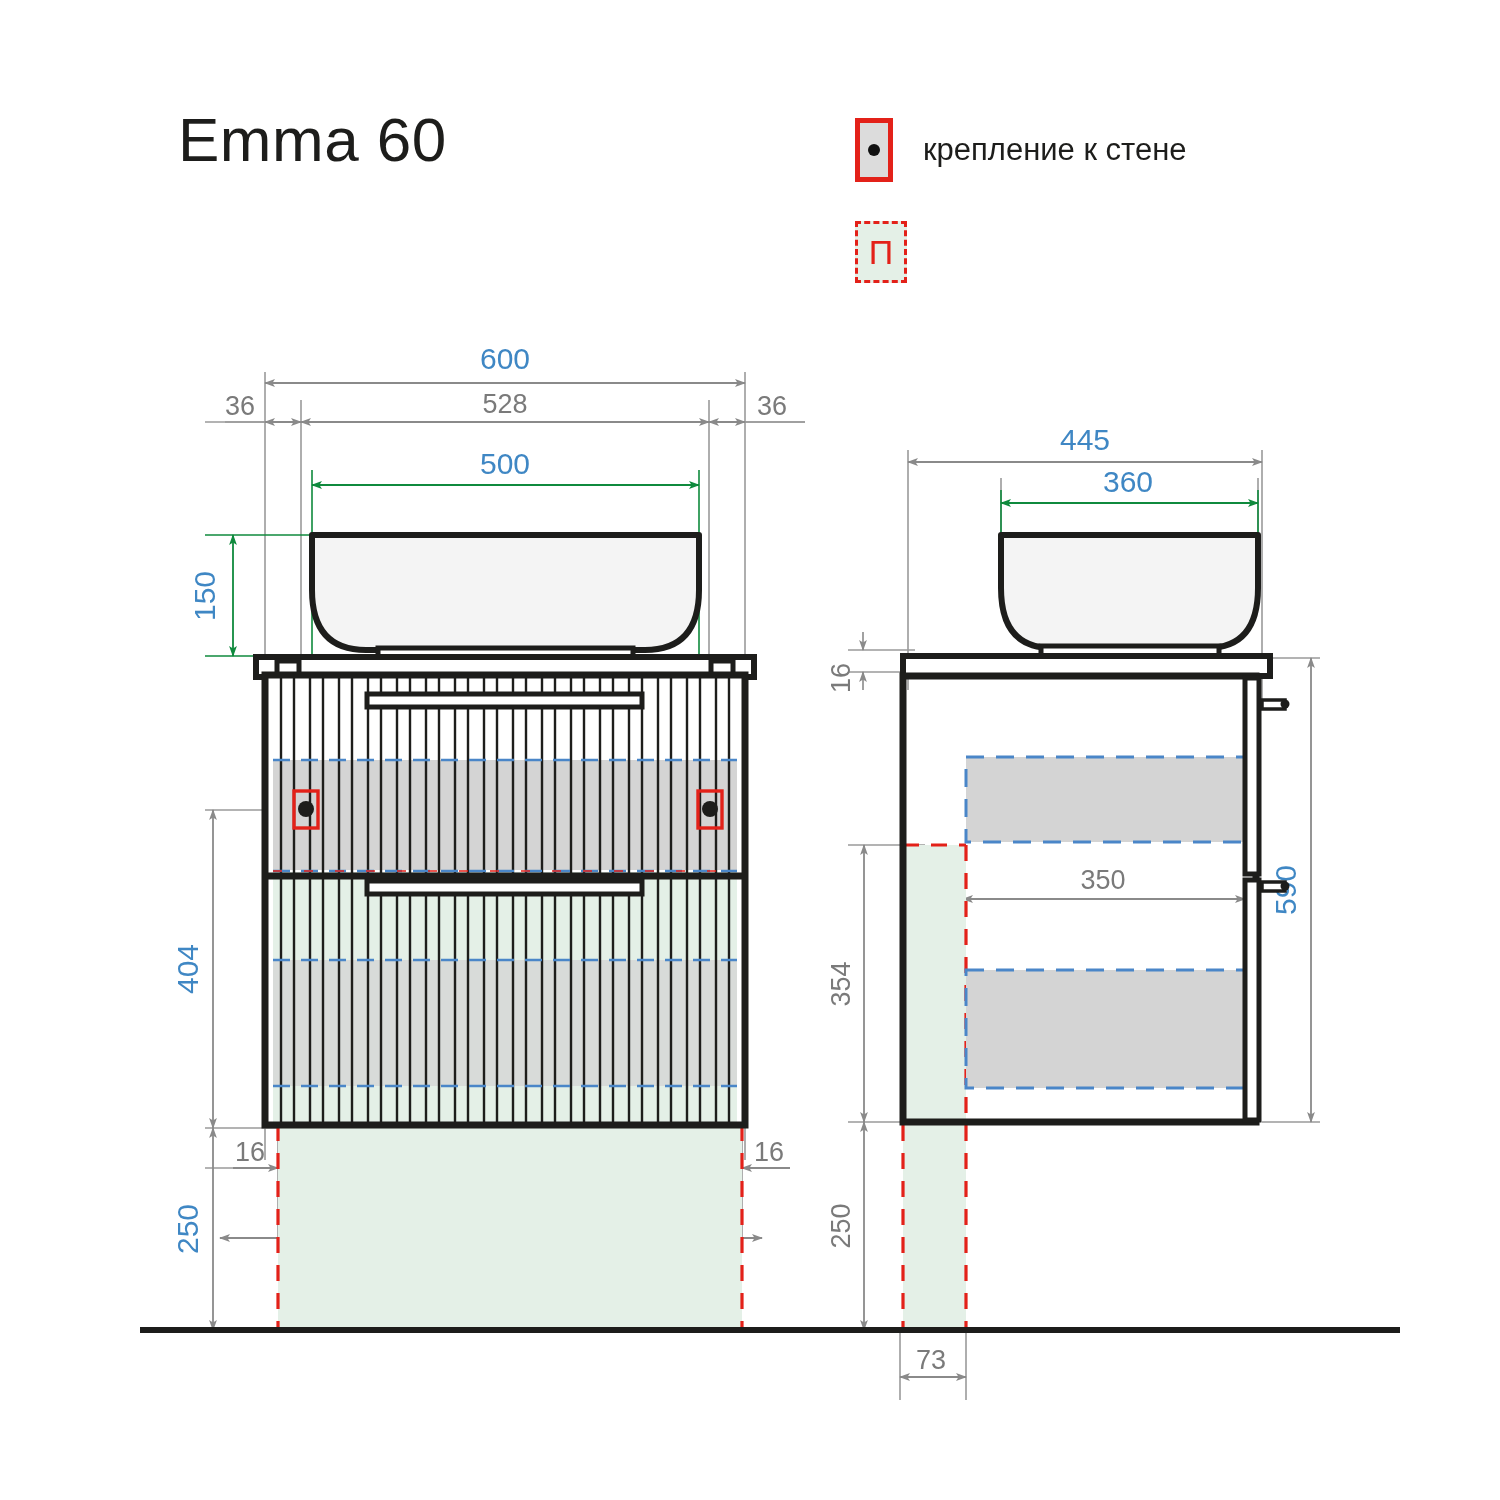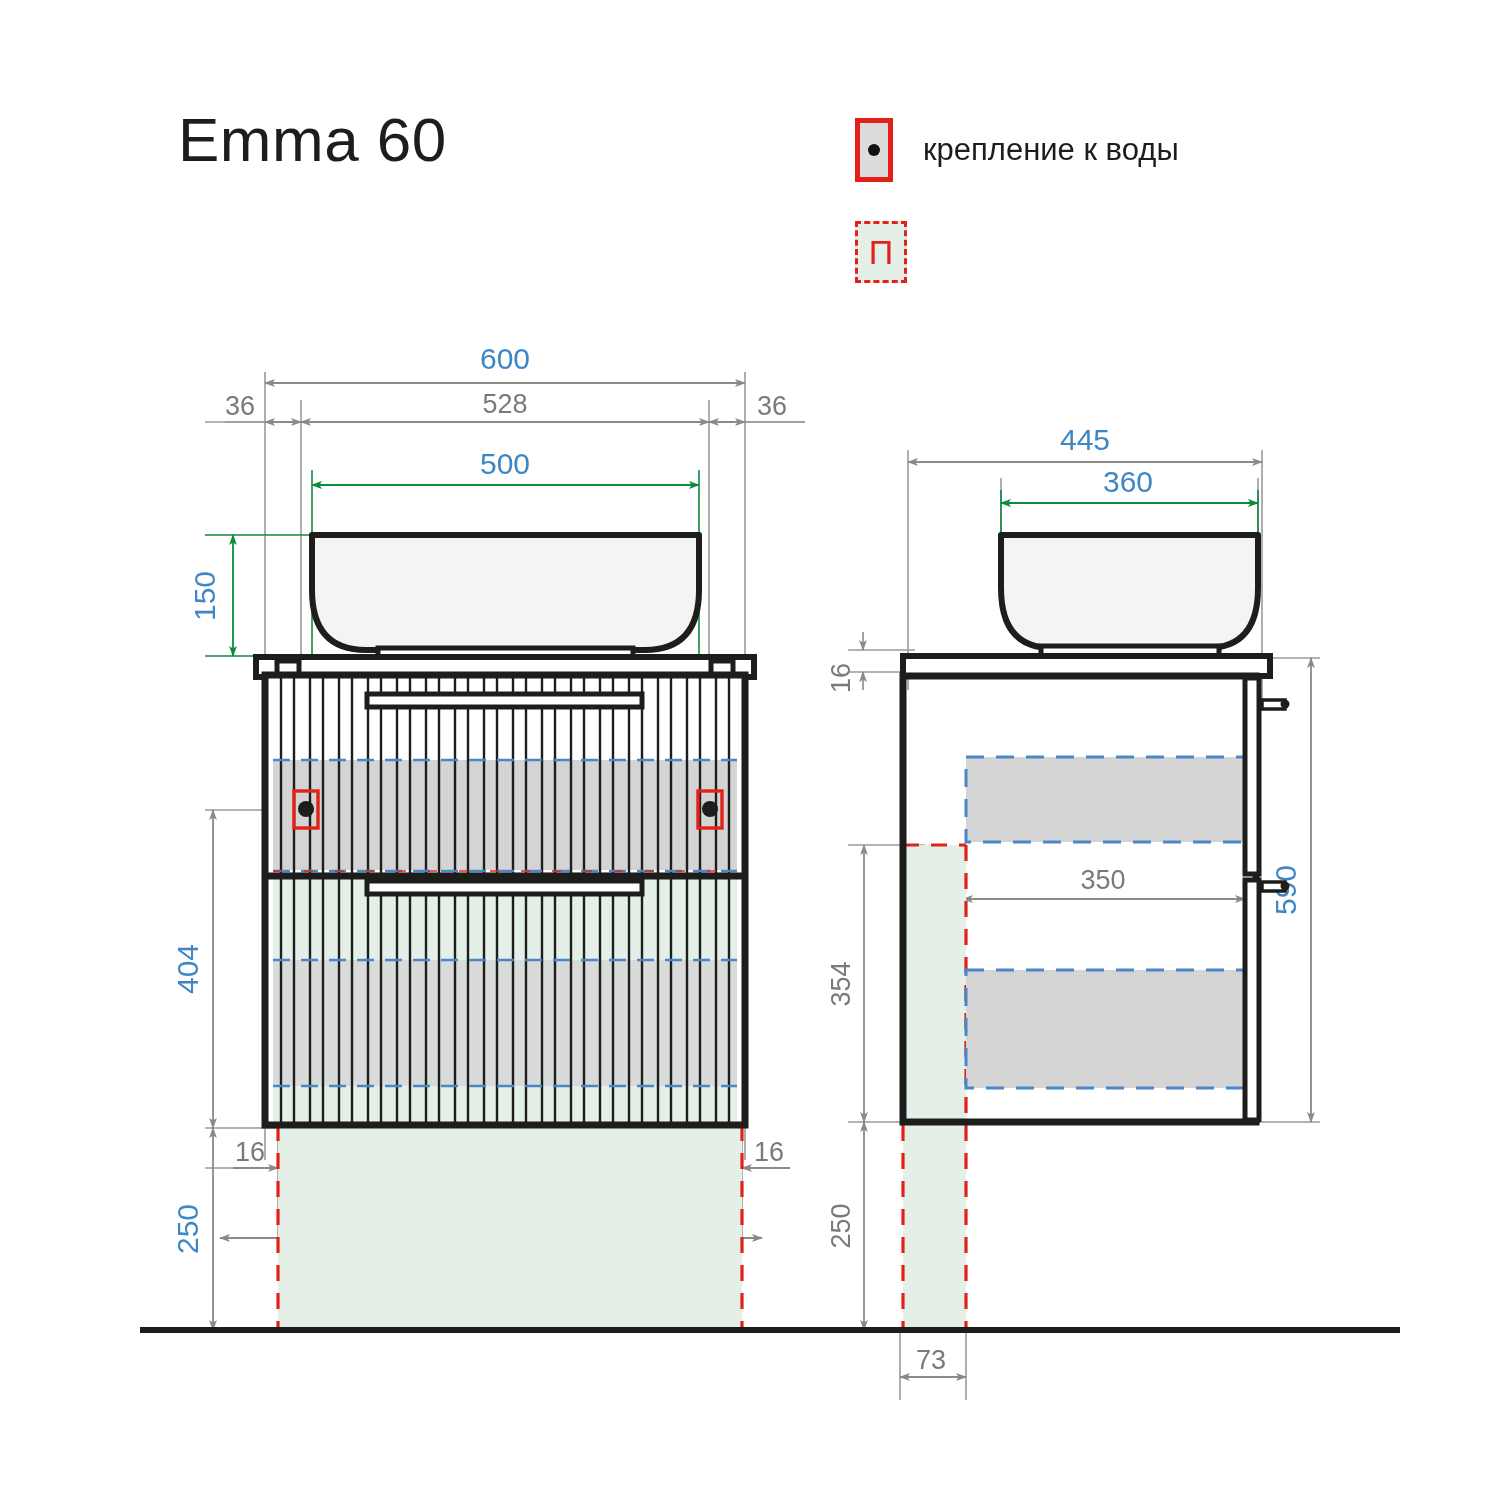--- a/index.html
+++ b/index.html
@@ -36,21 +36,21 @@
 
 <div id="stage">
 
   <div class="title">Emma 60</div>
 
   <div class="legend">
     <div class="legend-row">
       <div class="sw-wall">
         <div class="sw-wall-dot"></div>
       </div>
-      <div class="legend-text">крепление к воды</div>
+      <div class="legend-text">крепление к стене</div>
     </div>
     <div class="legend-row">
       <div class="sw-water">П</div>
     </div>
   </div>
 
   <svg width="1500" height="1500" viewBox="0 0 1500 1500">
     <defs>
       <marker id="ag" markerWidth="11" markerHeight="9" refX="10" refY="4.5" orient="auto" markerUnits="userSpaceOnUse">
         <path d="M11,4.5 L0,0.6 L2.6,4.5 L0,8.4 Z" fill="#8a8a8a"></path>

